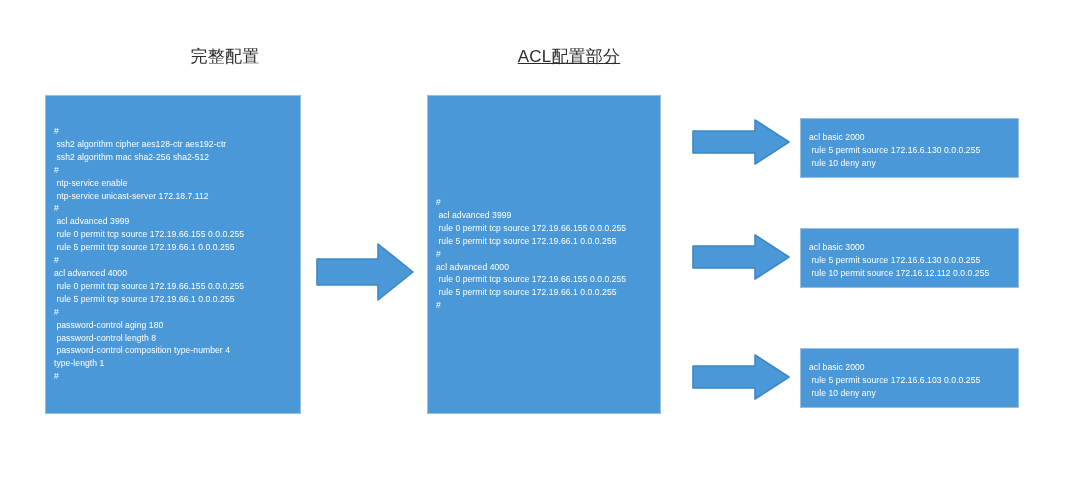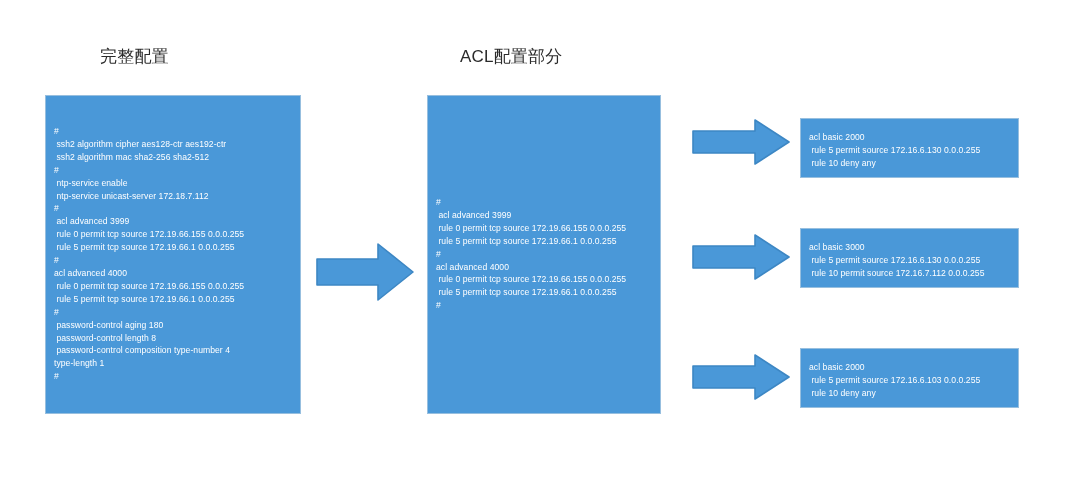--- a/index.html
+++ b/index.html
@@ -11,25 +11,26 @@
     position:relative;
   }
   .stage{position:absolute;left:0;top:0;width:1080px;height:500px;}
 
   
   .col-title{
     position:absolute;
     font-size:17px;
     color:#2b2b2b;
     font-weight:400;
+    text-align:center;
     white-space:nowrap;
     letter-spacing:.2px;
   }
   #title-full{left:100px;top:45px;width:250px;}
-  #title-acl{left:460px;top:45px;width:250px;}
+  #title-acl{left:444px;top:45px;width:250px;text-decoration:underline;}
   #title-list{left:800px;top:45px;width:220px;}
 
   
   .panel{
     position:absolute;
     background:#4a98d8;
     border:1px solid #97bfdf;
     box-sizing:border-box;
   }
   .panel .code{
@@ -131,21 +132,21 @@
   </div>
 
   <div class="panel panel-small" id="panel-acl-2000a">
     <div class="code">acl basic 2000
  rule 5 permit source 172.16.6.130 0.0.0.255
  rule 10 deny any</div>
   </div>
   <div class="panel panel-small" id="panel-acl-3000">
     <div class="code">acl basic 3000
  rule 5 permit source 172.16.6.130 0.0.0.255
- rule 10 permit source 172.16.7.112 0.0.0.255</div>
+ rule 10 permit source 172.16.12.112 0.0.0.255</div>
   </div>
   <div class="panel panel-small" id="panel-acl-2000b">
     <div class="code">acl basic 2000
  rule 5 permit source 172.16.6.103 0.0.0.255
  rule 10 deny any</div>
   </div>
 
 </div>
 
 </body></html>

